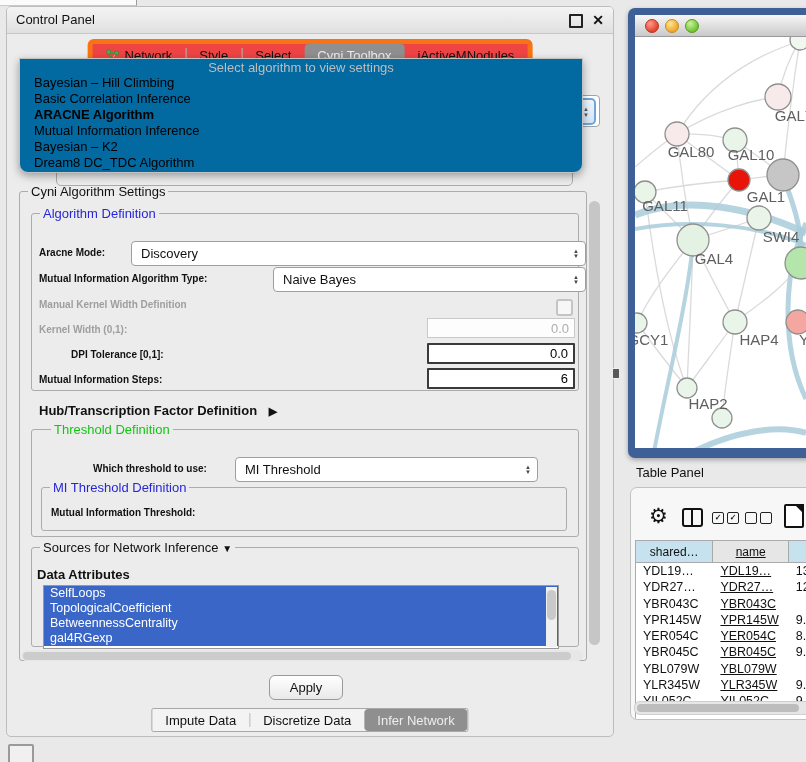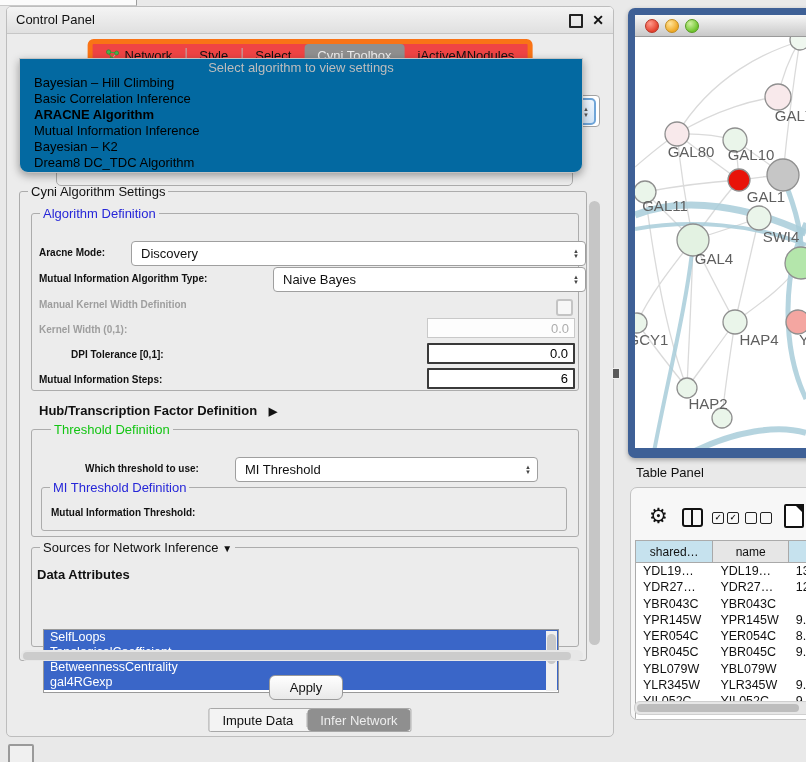--- a/index.html
+++ b/index.html
@@ -47,21 +47,21 @@
   .combo .spin{position:absolute;right:6px;top:50%;transform:translateY(-50%);display:flex;flex-direction:column;
     align-items:center;font-size:6px;line-height:5px;color:#444;}
   input.num{position:absolute;text-align:right;font-size:13px;padding:0 5px;background:#fff;
     font-family:"Liberation Sans",sans-serif;box-sizing:border-box;}
   input.strong{border:2px solid #3A3A3A;border-radius:1px;color:#000;}
   input.dis{border:1px solid #C9C9C9;color:#ADADAD;background:#FDFDFD;}
   input.thin{border:1px solid #8A8A8A;color:#000;}
   #manual-checkbox{width:13px;height:13px;border:2px solid #C4C4C4;border-radius:3px;background:#F7F7F7;}
   .arrow{font-size:11px;}
   
-  #attr-list{background:#fff;border:1px solid #999;overflow:hidden;margin-top:44px;}
+  #attr-list{background:#fff;border:1px solid #999;overflow:hidden;}
   .attr-item{height:15px;line-height:15px;font-size:12.5px;color:#fff;background:var(--sel);padding-left:6px;}
   #attr-vscroll{position:absolute;right:1px;top:1px;bottom:1px;width:11px;background:#F0F0F0;}
   #attr-vthumb{position:absolute;left:1px;top:3px;width:9px;height:30px;background:#C9C9C9;border-radius:5px;}
   
   #cp-vscroll{left:581px;top:186px;width:13px;height:466px;}
   #cp-vthumb{left:1px;top:8px;width:11px;height:444px;background:#C6C6C6;border-radius:6px;}
   #cp-hscroll{left:14px;top:643px;width:562px;height:11px;background:#E7E7E7;border-radius:6px;}
   #cp-hthumb{left:2px;top:1.5px;width:548px;height:8px;background:#CCC;border-radius:5px;}
   
   #apply-btn{left:262px;top:668px;width:72px;height:23px;border:1px solid #9A9A9A;border-radius:6px;
@@ -96,21 +96,21 @@
   #page-icon{left:153px;top:16px;width:16px;height:20px;border:2px solid #111;border-radius:2px;background:#fff;}
   #page-icon::after{content:"";position:absolute;right:-2px;top:-2px;border:5px solid #111;
     border-left-color:transparent;border-bottom-color:transparent;}
   #tp-table{left:4px;top:52px;width:196px;bottom:0;background:#fff;border:1px solid #ABABAB;border-bottom:none;}
   .hdr-row,.t-row{display:flex;}
   .hdr-cell{height:22px;line-height:22px;font-size:12px;text-align:center;border-right:1px solid #A9A9A9;
     border-bottom:1px solid #A9A9A9;background:#E6E6E6;box-sizing:border-box;overflow:hidden;white-space:nowrap;}
   .hdr-cell.hl{background:var(--hdrblue);}
   .t-cell{height:16.3px;line-height:16.3px;font-size:12.5px;white-space:nowrap;overflow:hidden;
     box-sizing:border-box;padding-left:7px;}
-  .c1{width:79px;} .c2{width:77px;} .c3{width:44px;}
+  .c1{width:79px;} .c2{width:77px;text-decoration:underline;} .c3{width:44px;}
   #tp-hscroll{left:3px;top:213px;width:194px;height:12px;background:#E6E6E6;border-radius:6px;border:1px solid #CFCFCF;}
   #tp-hthumb{left:2px;top:1.5px;width:162px;height:8px;background:#BDBDBD;border-radius:4px;}
   
   #top-notch{left:0;top:0;width:136px;height:5px;background:#FBFBFB;border-right:1px solid #9D9D9D;
     border-bottom:1px solid #C9C9C9;}
   #bl-partial{left:8px;top:744px;width:22px;height:24px;border:2px solid #9A9A9A;background:#F0F0F0;border-radius:2px;}
 </style>
 </head>
 <body>
 
@@ -204,21 +204,21 @@
   <input class="num strong abs" style="left: 420px; top: 361px; width: 148px; height: 21px;" readonly="" value="6">
 
   <span class="lbl abs" style="left:32px;top:396px;font-size:13px;">
     <span>Hub/Transcription Factor Definition</span>
     <span class="arrow" style="margin-left:8px;">▶</span>
   </span>
 
   <div class="group abs" style="left:24px;top:422px;width:546px;height:106px;">
     <span class="gtitle green">Threshold Definition</span>
   </div>
-  <span class="lbl abs" style="left:78px;top:456px;">Which threshold to use:</span>
+  <span class="lbl abs" style="left:86px;top:456px;">Which threshold to use:</span>
   <div class="combo abs" style="left:228px;top:450px;width:292px;height:23px;">
     <span>MI Threshold</span>
     <span class="spin">
         <span>▲</span>
         <span>▼</span>
       </span>
   </div>
   <div class="group abs" style="left:34px;top:480px;width:524px;height:42px;">
     <span class="gtitle blue">MI Threshold Definition</span>
   </div>
@@ -248,20 +248,21 @@
     </div>
   <div id="cp-hscroll" class="abs">
       <div id="cp-hthumb" class="abs"></div>
     </div>
 
   <div id="apply-btn" class="abs">Apply</div>
 
   <div id="bottom-tabbar" class="abs">
       <div class="tab">Impute Data</div>
       <span class="tabsep"></span>
+      <div class="tab">Discretize Data</div>
       <div class="tab sel">Infer Network</div>
     </div>
 </div>
 
 <div id="network-window" class="abs">
   <div id="nw-inner">
     <div id="nw-titlebar">
       <span class="tl red"></span>
       <span class="tl yellow"></span>
       <span class="tl green"></span>

